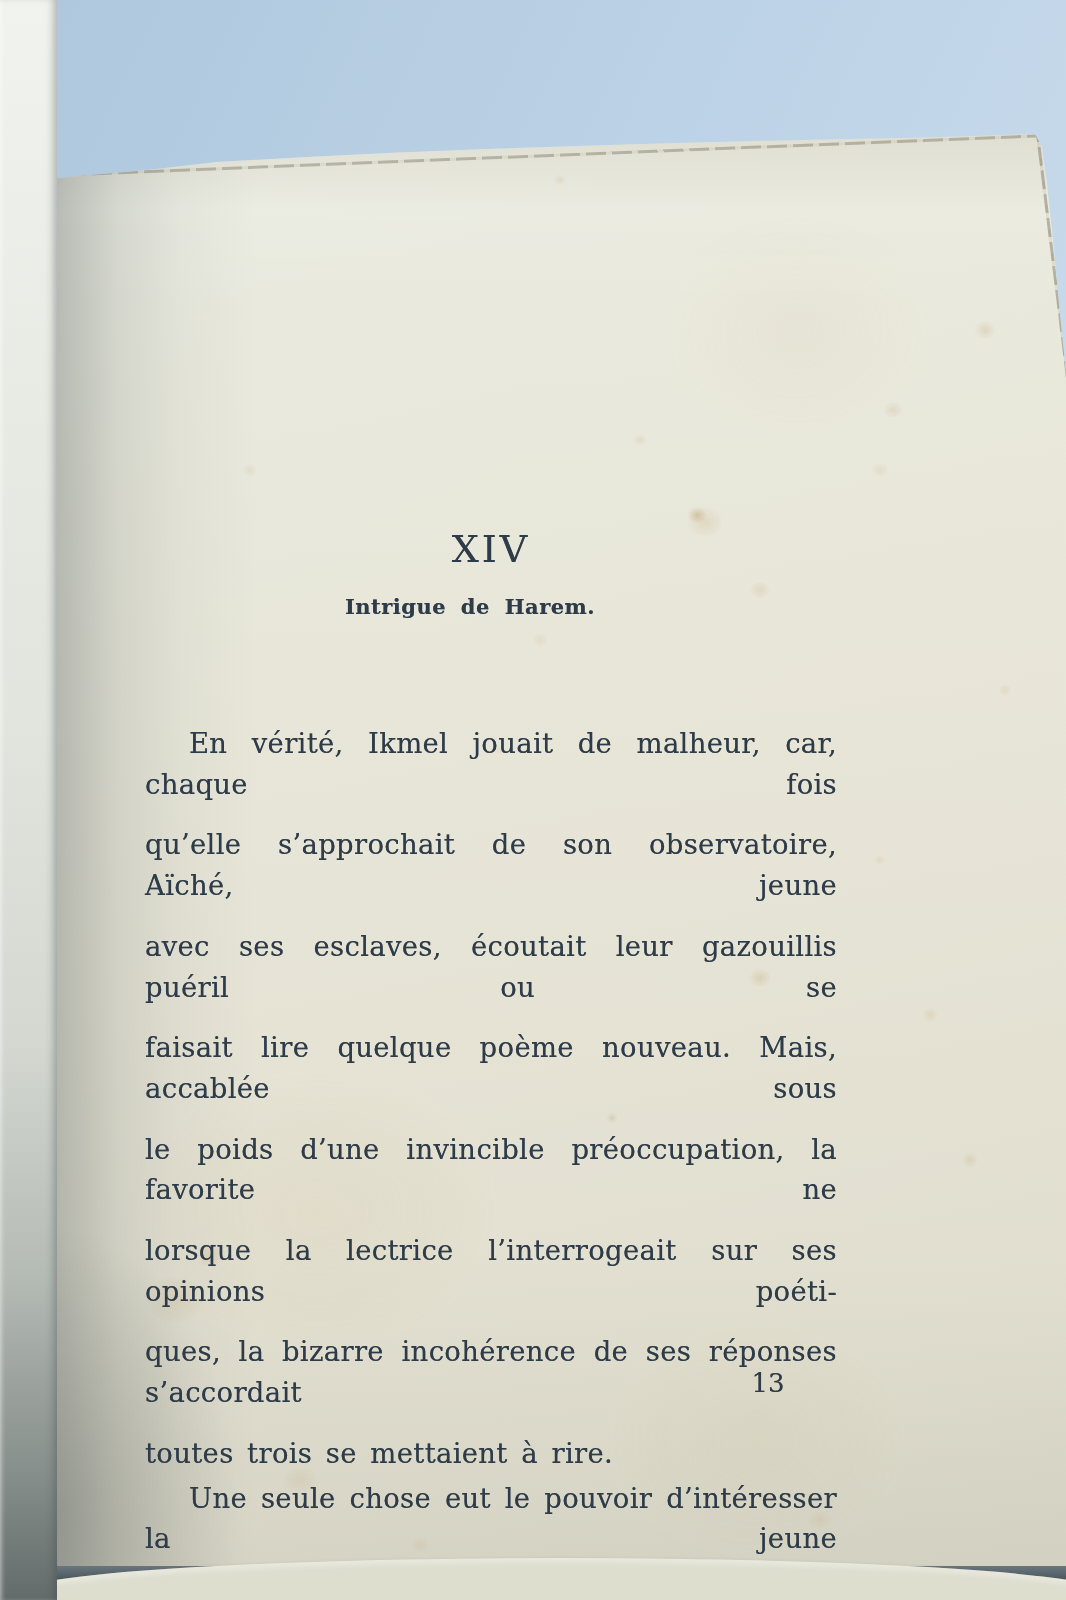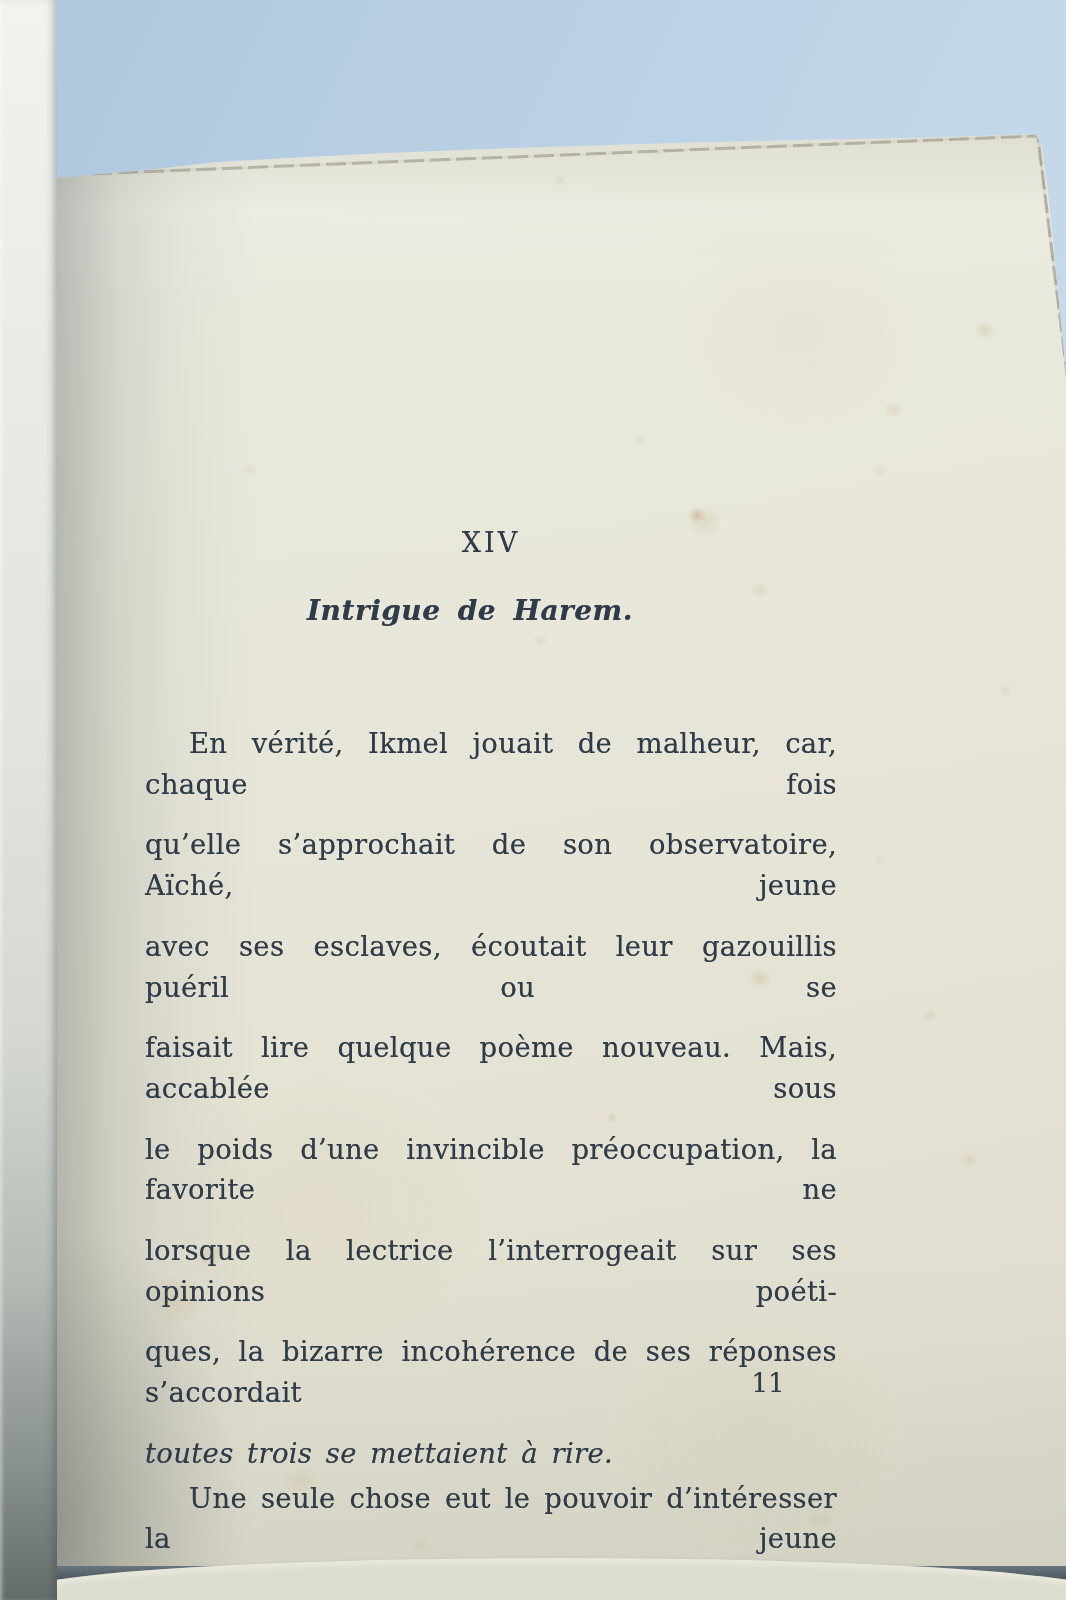--- a/index.html
+++ b/index.html
@@ -81,32 +81,32 @@
   }
   .bottom-bulge{
     position:absolute;bottom:-28px;left:-40px;width:1090px;height:70px;border-radius:50%;
     background:#dedecf;
     box-shadow:0 3px 5px rgba(70,75,70,.45), inset 0 4px 6px rgba(255,255,255,.35);
   }
   
   .print{color:#2e3c49;text-shadow:0 0 .6px rgba(46,60,73,.65);}
   .chapter-number{
     position:absolute;left:145px;top:527px;width:692px;text-align:center;
-    font-size:27px;letter-spacing:3px;
+    font-size:38px;letter-spacing:3px;
   }
   .chapter-title{
     position:absolute;left:120px;top:594px;width:700px;text-align:center;
-    font-size:28px;font-weight:bold;letter-spacing:.5px;word-spacing:7px;font-style:italic;
+    font-size:21px;font-weight:bold;letter-spacing:.5px;word-spacing:7px;
   }
   .body-text{
     position:absolute;left:145px;top:703px;width:692px;
     font-size:27.5px;line-height:40.7px;word-spacing:4.5px;letter-spacing:.3px;
   }
   .line{text-align:justify;text-align-last:justify;margin-top:20px;}
-  .line.endline{text-align-last:left;font-style:italic;}
+  .line.endline{text-align-last:left;}
   .line.indent{text-indent:44px;}
   .line.para{margin-top:4px;}
   .page-number{
     position:absolute;left:733px;top:1368px;width:70px;text-align:center;font-size:26px;
   }
 </style>
 </head>
 <body>
 
 <div class="photo">
@@ -131,15 +131,15 @@
       <div class="line">qu’elle s’approchait de son observatoire, Aïché, jeune</div>
       <div class="line">avec ses esclaves, écoutait leur gazouillis puéril ou se</div>
       <div class="line">faisait lire quelque poème nouveau. Mais, accablée sous</div>
       <div class="line">le poids d’une invincible préoccupation, la favorite ne</div>
       <div class="line">lorsque la lectrice l’interrogeait sur ses opinions poéti-</div>
       <div class="line">ques, la bizarre incohérence de ses réponses s’accordait</div>
       <div class="line endline">toutes trois se mettaient à rire.</div>
       <div class="line indent para">Une seule chose eut le pouvoir d’intéresser la jeune</div>
     </div>
 
-  <div class="print page-number">11</div>
+  <div class="print page-number">13</div>
 
 </div>
 
 </body></html>

